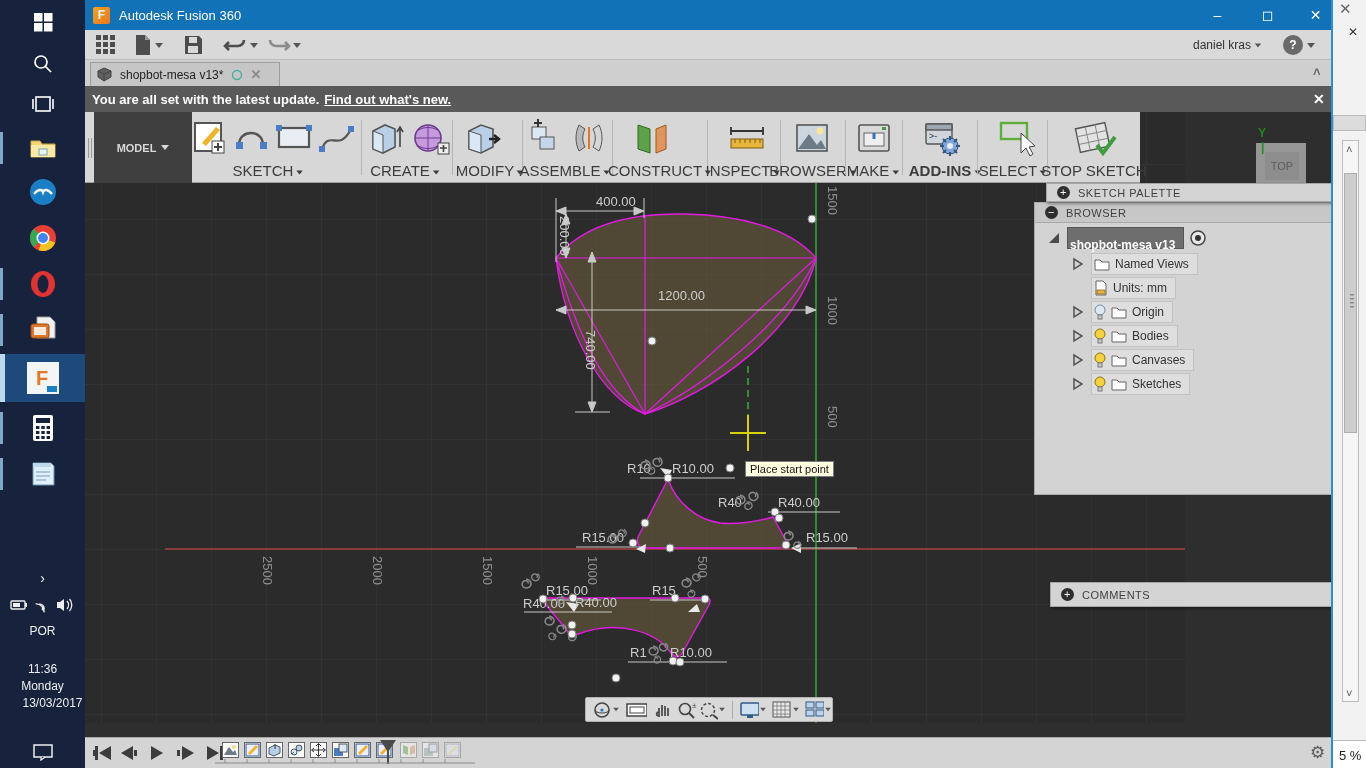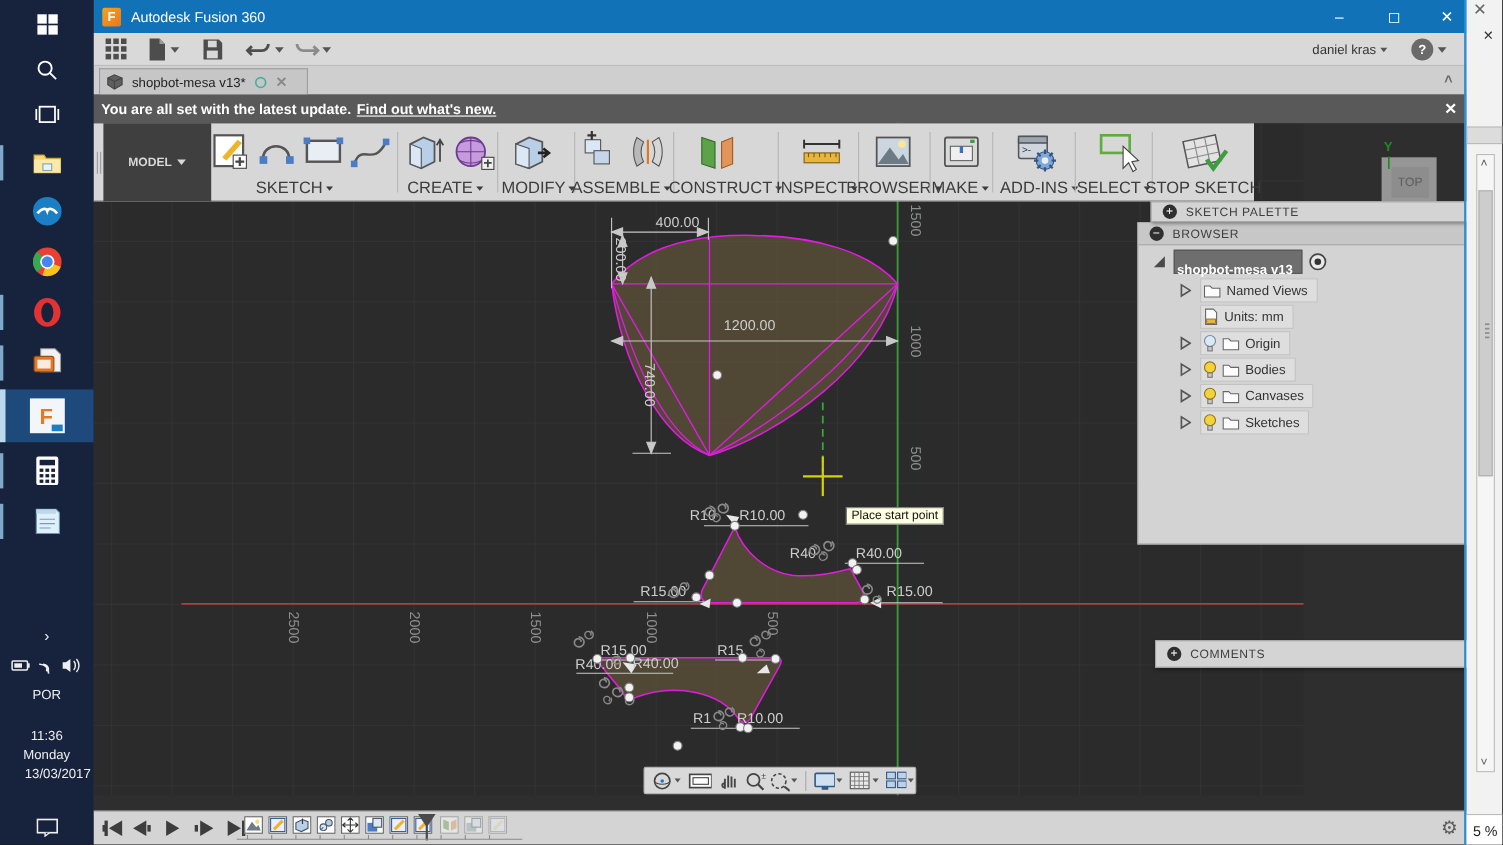--- a/index.html
+++ b/index.html
@@ -224,21 +224,21 @@
           <circle cx="573" cy="598" r="4"></circle>
         <circle cx="675" cy="598" r="4"></circle>
           <circle cx="705" cy="599" r="4"></circle>
         <circle cx="572" cy="625" r="4"></circle>
           <circle cx="572" cy="634" r="4"></circle>
         <circle cx="673" cy="661" r="4"></circle>
           <circle cx="680" cy="662" r="4"></circle>
         <circle cx="616" cy="678" r="4"></circle>
       </g>
     </svg>
-    <div class="tooltip" style="left:684px; top:351px;text-align:center;">Place start point</div>
+    <div class="tooltip" style="left:660px; top:351px;text-align:center;">Place start point</div>
   </div>
 
   <div class="abs viewcube">
     <div class="inner">TOP</div>
   </div>
   <div class="abs axis-y"><span>Y</span><br><span style="margin-left:3px;">|</span></div>
 
   <div class="abs ribbon">
     <div style="position:absolute;left:3px;top:26px;width:1px;height:20px;background:#9a9a9a;"></div>
     <div style="position:absolute;left:6px;top:26px;width:1px;height:20px;background:#9a9a9a;"></div>
@@ -339,21 +339,21 @@
     <div class="rsep" style="left:817px;"></div>
 
     <svg class="ricon" style="left:838px;" width="42" height="40">
       <rect x="3" y="5" width="26" height="20" rx="2" fill="#cfd6dd" stroke="#555" stroke-width="1.4"></rect>
       <rect x="3" y="5" width="26" height="6" fill="#9aa6b2" stroke="#555" stroke-width="1.4"></rect>
       <text x="6" y="20" font-size="9" fill="#333">&gt;-</text>
       <circle cx="27" cy="27" r="8" fill="#7fa7d9" stroke="#33567e"></circle>
       <circle cx="27" cy="27" r="3" fill="#e8eef5"></circle>
       <path d="M27,17 v4 M27,33 v4 M17,27 h4 M33,27 h4 M20,20 l3,3 M34,34 l-3,-3 M34,20 l-3,3 M20,34 l3,-3" stroke="#33567e" stroke-width="2"></path>
     </svg>
-    <div class="grp-label" style="left:860px;"><span>ADD-INS</span><span class="caret"></span></div>
+    <div class="grp-label" style="left:860px;font-weight:bold;"><span>ADD-INS</span><span class="caret"></span></div>
     <div class="rsep" style="left:892px;"></div>
 
     <svg class="ricon" style="left:912px;" width="44" height="42">
       <rect x="4" y="4" width="26" height="16" fill="none" stroke="#5fae3c" stroke-width="2.4"></rect>
       <path d="M24,14 L24,34 L29,29 L33,37 L36,35 L32,28 L38,27 Z" fill="#fff" stroke="#444"></path>
     </svg>
     <div class="grp-label" style="left:928px;"><span>SELECT</span><span class="caret"></span></div>
     <div class="rsep" style="left:962px;"></div>
 
     <svg class="ricon" style="left:988px;" width="46" height="42">

